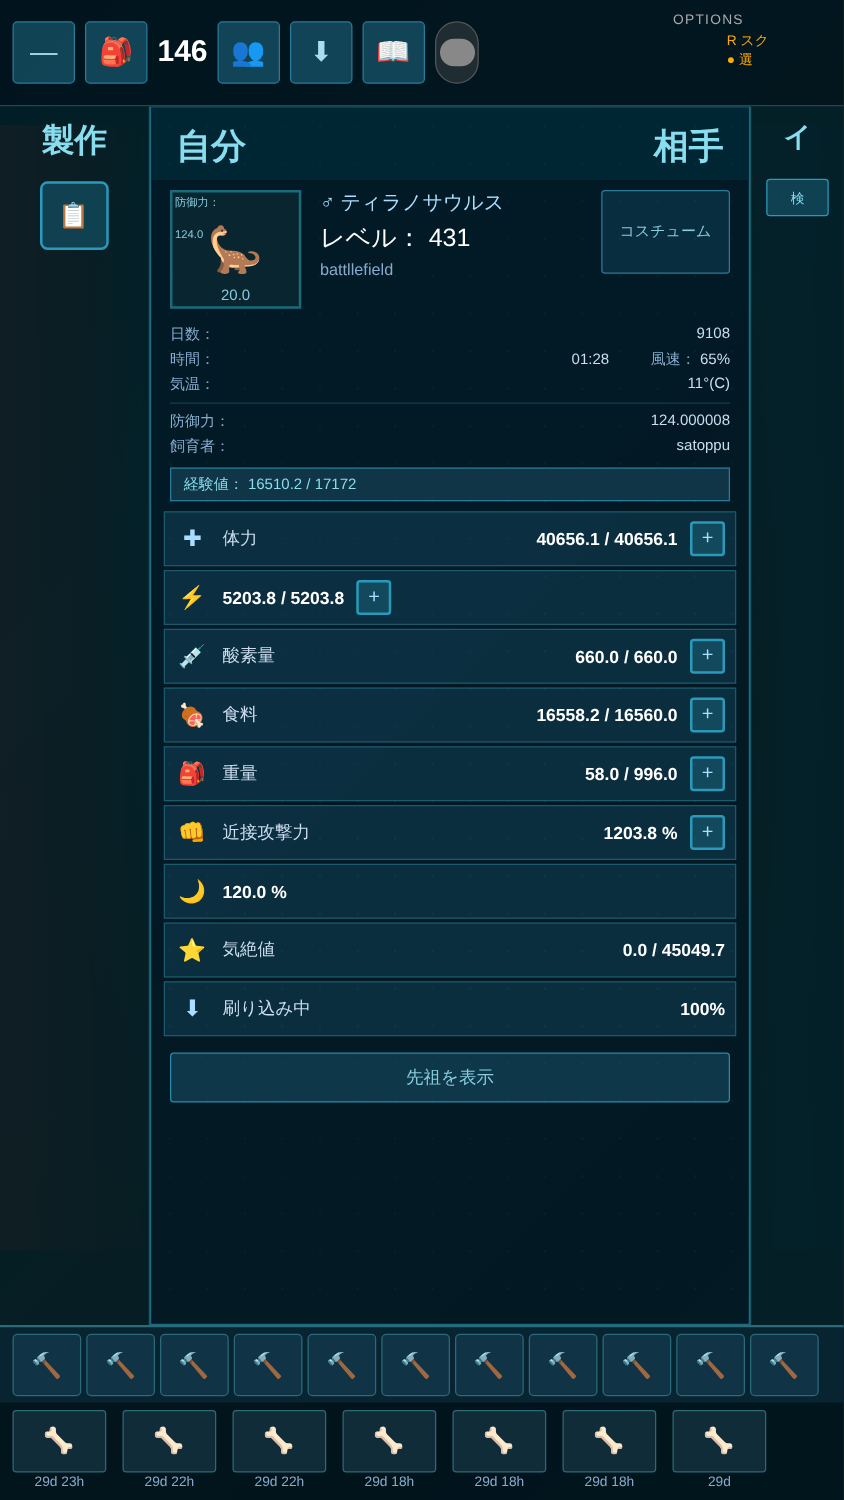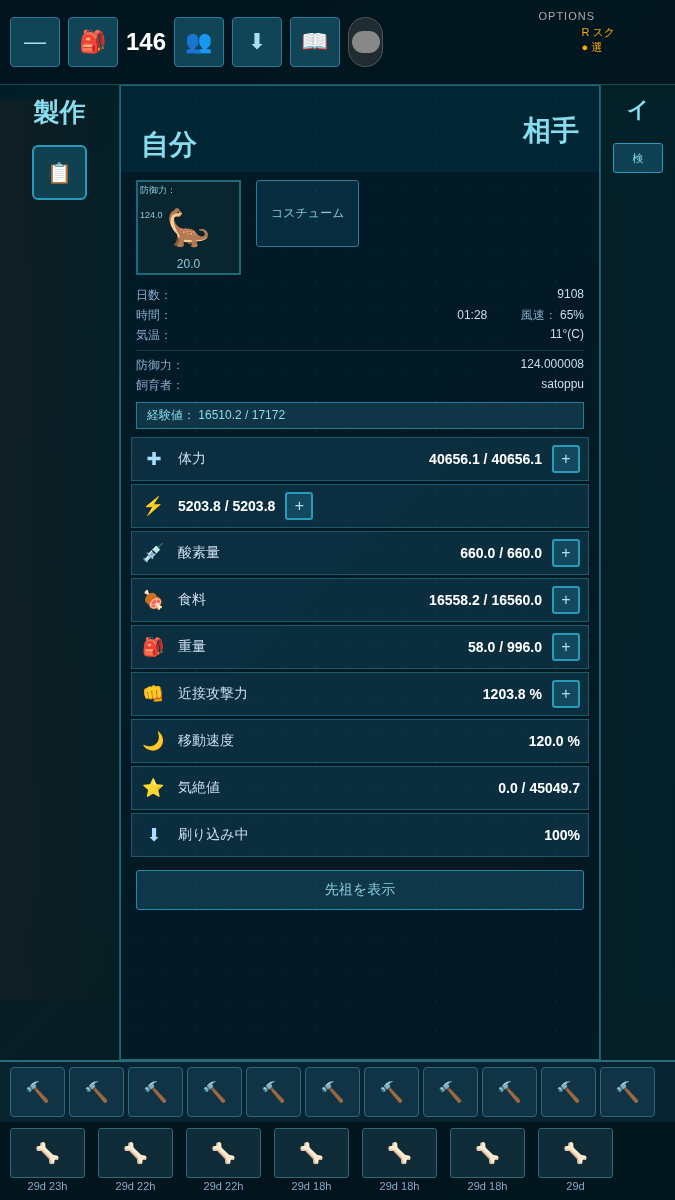--- a/index.html
+++ b/index.html
@@ -169,21 +169,20 @@
       display: flex;
       justify-content: space-between;
       align-items: center;
       padding: 12px 20px 8px;
       background: rgba(0,40,55,0.8);
     }
     .panel-self-label {
       font-size: 28px;
       color: #88ddee;
       font-weight: bold;
-      margin-top: 28px;
     }
     .panel-opponent-label {
       font-size: 28px;
       color: #88ddee;
       font-weight: bold;
     }
 
     
     .creature-section {
       display: flex;
@@ -457,20 +456,28 @@
   </div>
 
   
   <div class="creature-section">
     <div class="creature-portrait">
       <span class="defense-label">防御力：</span>
       <span class="defense-value">124.0</span>
       <div class="portrait-dino">🦕</div>
       <span class="portrait-bottom">20.0</span>
     </div>
+    <div class="creature-info">
+      <div class="creature-gender-name">♂ ティラノサウルス</div>
+      <div class="creature-level">
+        <span>レベル：</span>
+        <span>431</span>
+      </div>
+      <div class="creature-server">battllefield</div>
+    </div>
     <div style="display:flex;flex-direction:column;align-items:flex-end;">
       <button class="costume-btn">コスチューム</button>
     </div>
   </div>
 
   
   <div class="stats-section">
     <div class="stat-line">
       <span class="stat-label">日数：</span>
       <span class="stat-value">9108</span>
@@ -540,21 +547,20 @@
         <div class="stat-add-btn">+</div>
       </div>
       <div class="stat-row">
         <div class="stat-row-icon">👊</div>
         <div class="stat-row-name">近接攻撃力</div>
         <div class="stat-row-value">1203.8 %</div>
         <div class="stat-add-btn">+</div>
       </div>
       <div class="stat-row">
         <div class="stat-row-icon">🌙</div>
-        <div class="stat-row-name">移動速度</div>
         <div class="stat-row-value">120.0 %</div>
       </div>
       <div class="stat-row">
         <div class="stat-row-icon">⭐</div>
         <div class="stat-row-name">気絶値</div>
         <div class="stat-row-value">0.0 / 45049.7</div>
       </div>
       <div class="stat-row">
         <div class="stat-row-icon">⬇</div>
         <div class="stat-row-name">刷り込み中</div>

